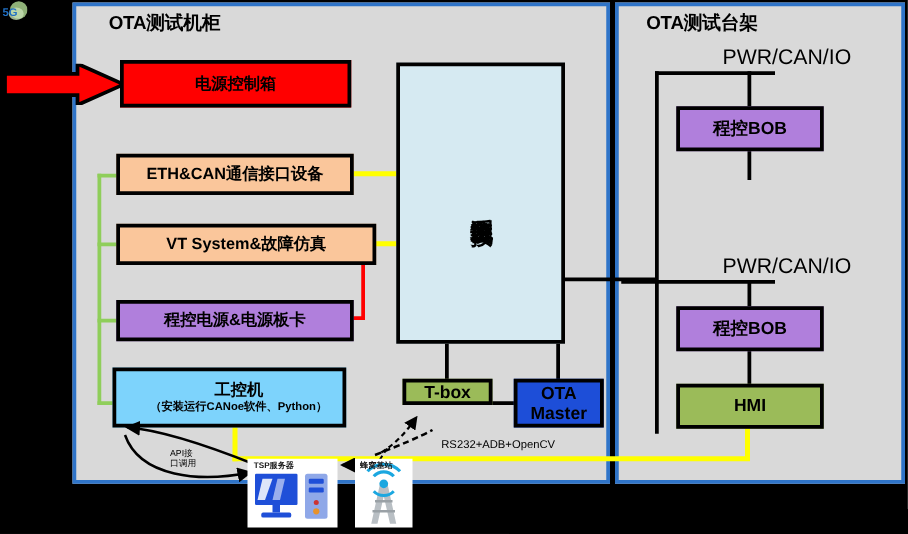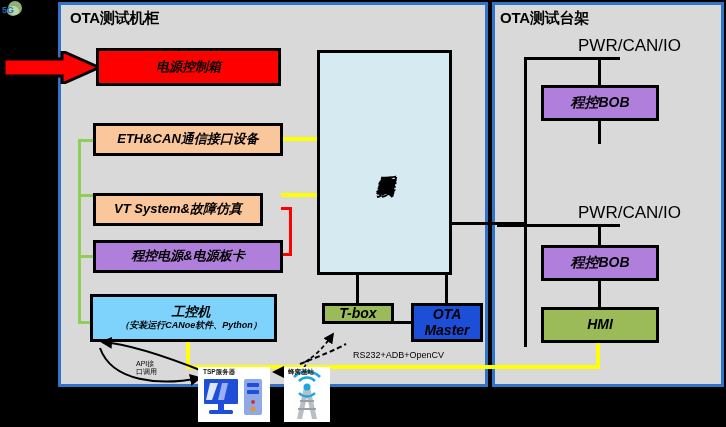--- a/index.html
+++ b/index.html
@@ -25,53 +25,53 @@
   #panel-cabinet { left: 58px;  top: 2px; width: 430px; height: 385px; }
   #panel-bench   { left: 492px; top: 2px; width: 232px; height: 385px; }
 
   .panel-title {
     position: absolute;
     font-weight: bold;
     font-size: 15px;
     color: #000;
     letter-spacing: -0.2px;
     white-space: nowrap;
+    margin-left: 17px;
   }
   #title-cabinet { left: 70px;  top: 9px; }
   #title-bench   { left: 500px; top: 9px; }
 
   
   .box {
     position: absolute;
     box-sizing: border-box;
     border: 3px solid #000000;
     display: flex;
     flex-direction: column;
     align-items: center;
     justify-content: center;
     text-align: center;
     color: #000000;
     font-weight: bold;
     line-height: 1.1;
-    font-style: italic;
   }
   .box .sub {
     font-size: 9px;
     font-weight: bold;
     margin-top: 2px;
     white-space: nowrap;
   }
 
   
   #box-power-ctrl { left: 96px;  top: 48px;  width: 185px; height: 38px;
                     background: #ff0000; font-size: 13px; }
   #box-ethcan     { left: 93px;  top: 123px; width: 190px; height: 33px;
                     background: #fac69b; font-size: 13px; }
-  #box-vtsystem   { left: 93px;  top: 179px; width: 170px; height: 33px;
-                    background: #fac69b; font-size: 13px; margin-top: 14px; }
+  #box-vtsystem   { left: 93px;  top: 179px; width: 208px; height: 33px;
+                    background: #fac69b; font-size: 13px; }
   #box-progpower  { left: 93px;  top: 240px; width: 190px; height: 33px;
                     background: #b07fdc; font-size: 13px; }
   #box-ipc        { left: 90px;  top: 294px; width: 187px; height: 48px;
                     background: #7dd3fc; font-size: 13px; padding-left: 15px; }
   #box-sysiface   { left: 317px; top: 50px;  width: 135px; height: 225px;
                     background: #d6eaf2; font-size: 18px; }
   #box-tbox       { left: 322px; top: 303px; width: 72px;  height: 21px;
                     background: #9bbb59; font-size: 14px; }
   #box-otamaster  { left: 411px; top: 303px; width: 72px;  height: 39px;
                     background: #1d4ed8; font-size: 14px; }

